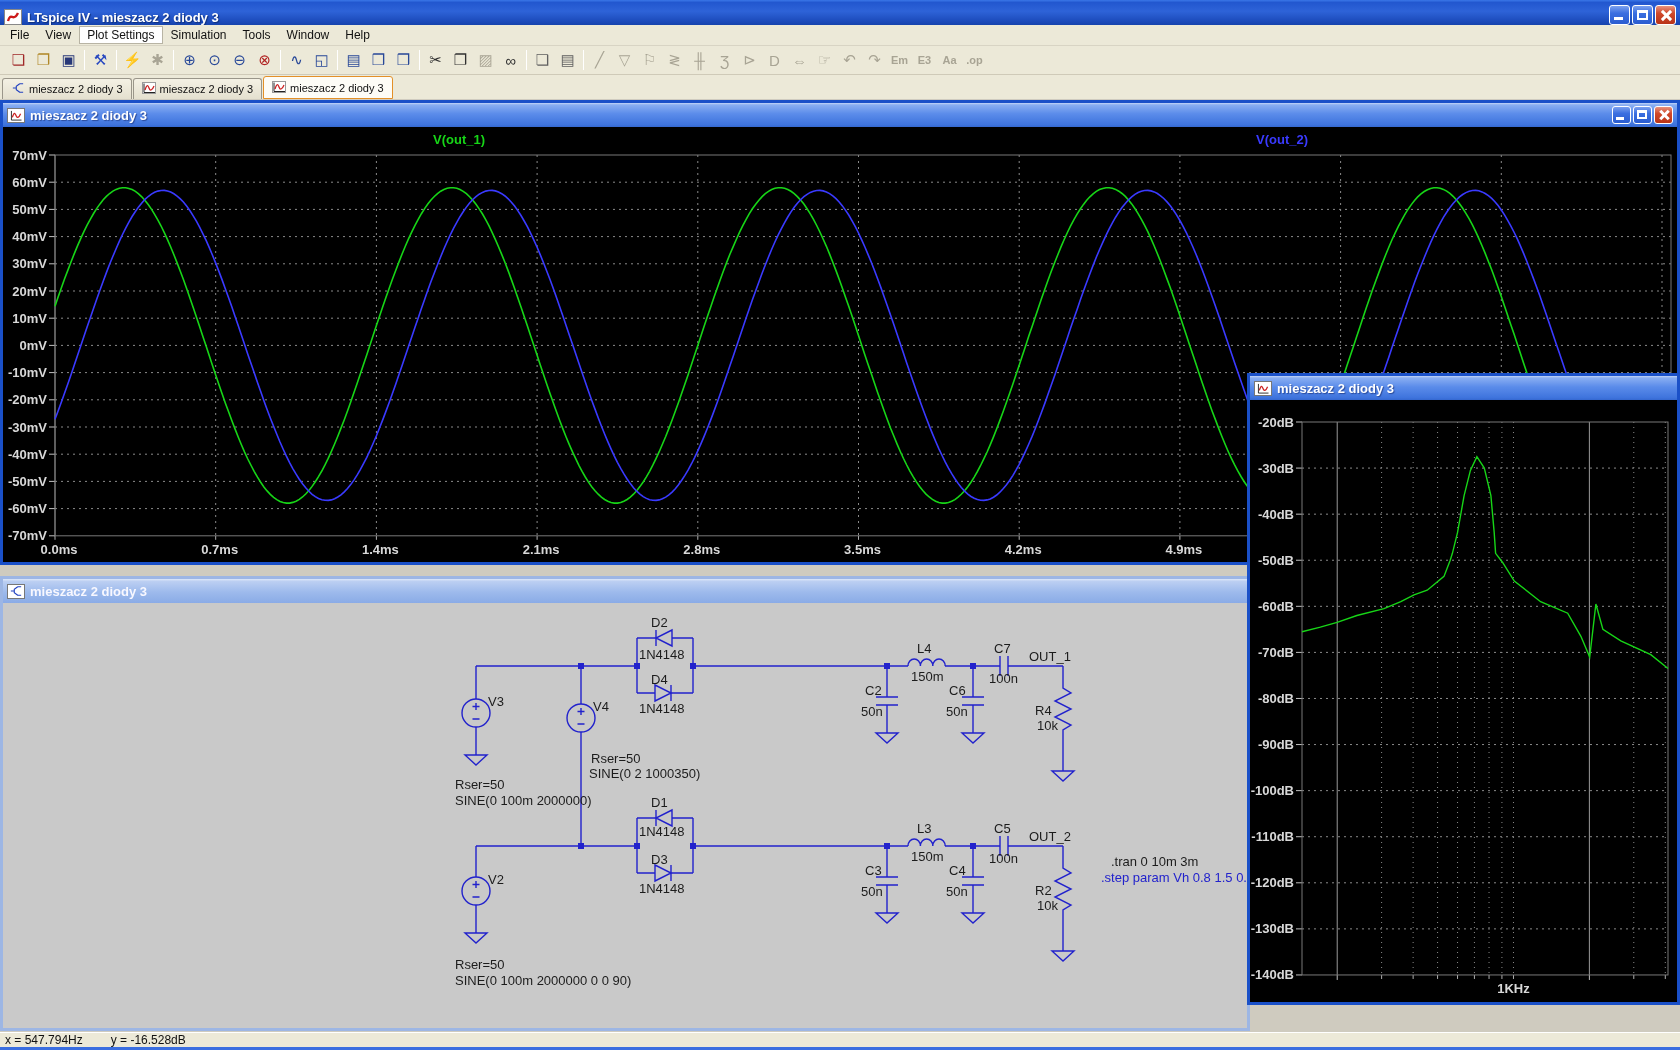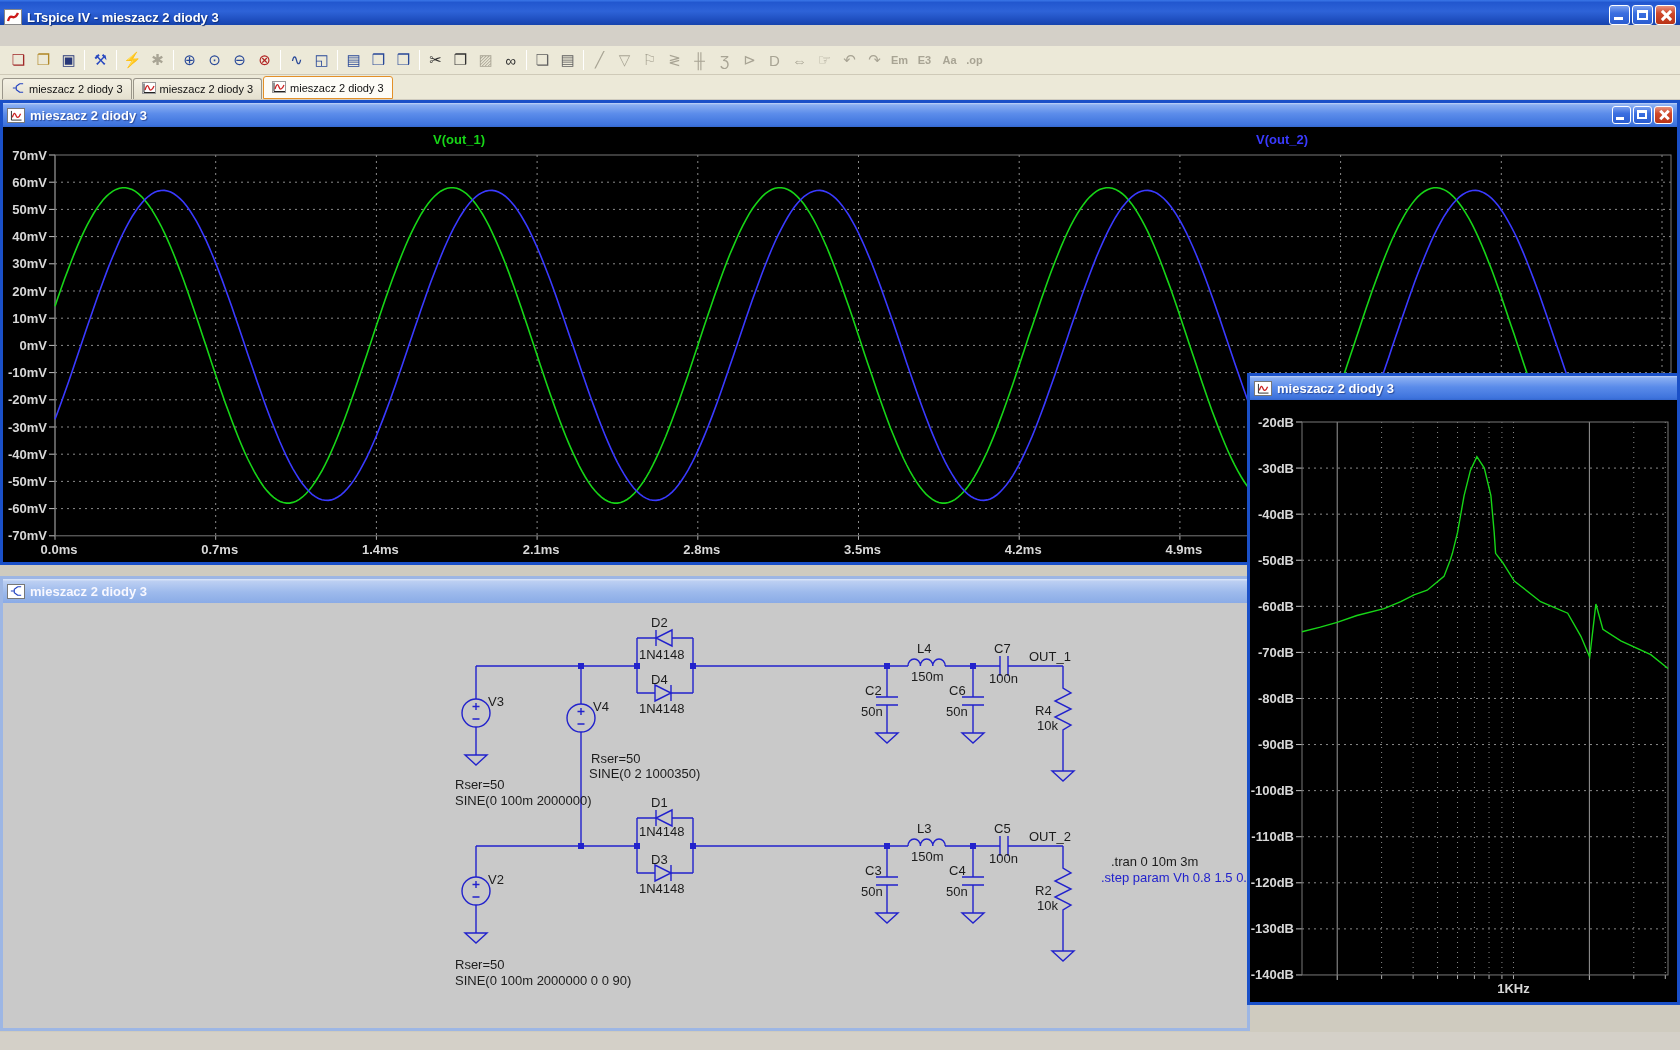--- a/index.html
+++ b/index.html
@@ -85,20 +85,29 @@
       <span class="wbtn">
           <span class="glyph-min"></span>
         </span>
       <span class="wbtn">
           <span class="glyph-max"></span>
         </span>
       <span class="wbtn close"><span class="glyph-x"></span></span>
     </span>
   </div>
 
+  <div class="menubar" id="menubar">
+      <span class="menu-item">File</span>
+      <span class="menu-item">View</span>
+      <span class="menu-item hl">Plot Settings</span>
+      <span class="menu-item">Simulation</span>
+      <span class="menu-item">Tools</span>
+      <span class="menu-item">Window</span>
+      <span class="menu-item">Help</span>
+    </div>
 
   <div class="toolbar" id="toolbar">
       <span class="tb" style="color: rgb(160, 40, 40);">❏</span>
       <span class="tb" style="color: rgb(176, 136, 40);">❐</span>
       <span class="tb" style="color: rgb(40, 56, 120);">▣</span>
       <span class="tsep"></span>
       <span class="tb" style="color: rgb(40, 72, 192);">⚒</span>
       <span class="tsep"></span>
       <span class="tb" style="color: rgb(168, 164, 148);">⚡</span>
       <span class="tb" style="color: rgb(168, 164, 148);">✱</span>
@@ -505,14 +514,18 @@
             <text x="44" y="579.46" text-anchor="end" class="axis-label">-140dB</text>
             <rect x="52" y="22" width="366" height="552.96" fill="none" stroke="#787878" stroke-width="1"></rect>
             <text x="263.4757877513746" y="592.96" text-anchor="middle" class="axis-label">1KHz</text>
             <path d="M52.0 231.7L70.3 227.1L87.1 222.4L106.9 215.5L134.0 208.6L150.8 201.7L164.0 194.8L177.2 190.2L194.0 176.4L200.2 160.2L202.4 153.3L207.5 132.6L214.1 95.7L220.4 70.4L226.9 56.6L234.3 68.1L240.9 95.7L244.2 132.6L245.6 153.3L252.6 162.5L264.3 181.0L290.6 201.7L317.7 213.2L330.9 236.3L339.7 257.0L345.9 204.0L352.9 229.4L370.8 240.9L400.8 254.7L418.0 268.5" stroke="#17d517" stroke-width="1.4" fill="none"></path>
           </svg>
       </div>
     </div>
 
   </div>
 
+  <div class="statusbar">
+    <span>x = 547.794Hz</span>
+    <span>y = -16.528dB</span>
+  </div>
 
 </div>
 
 </body></html>

